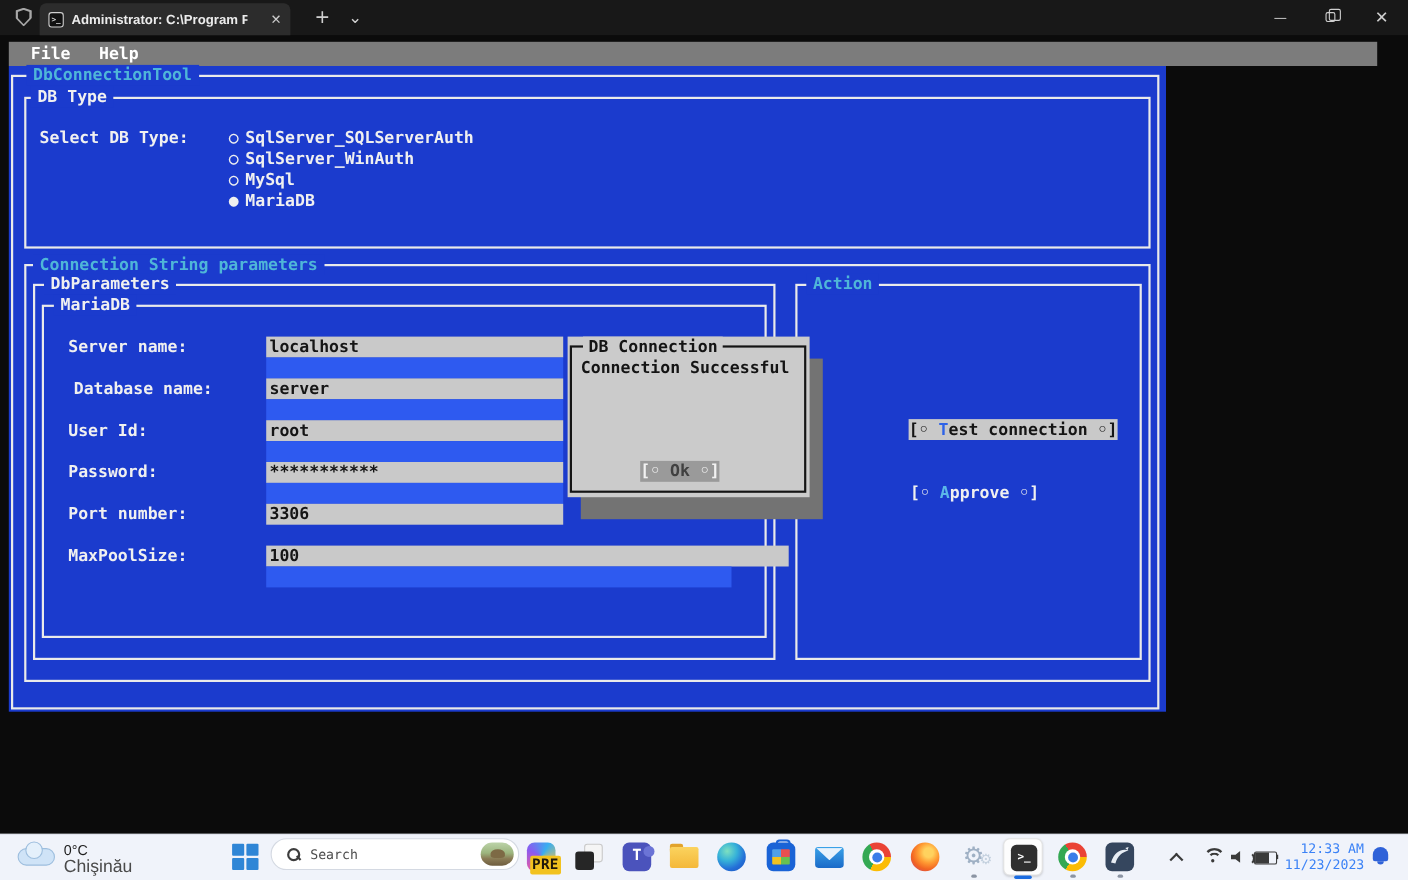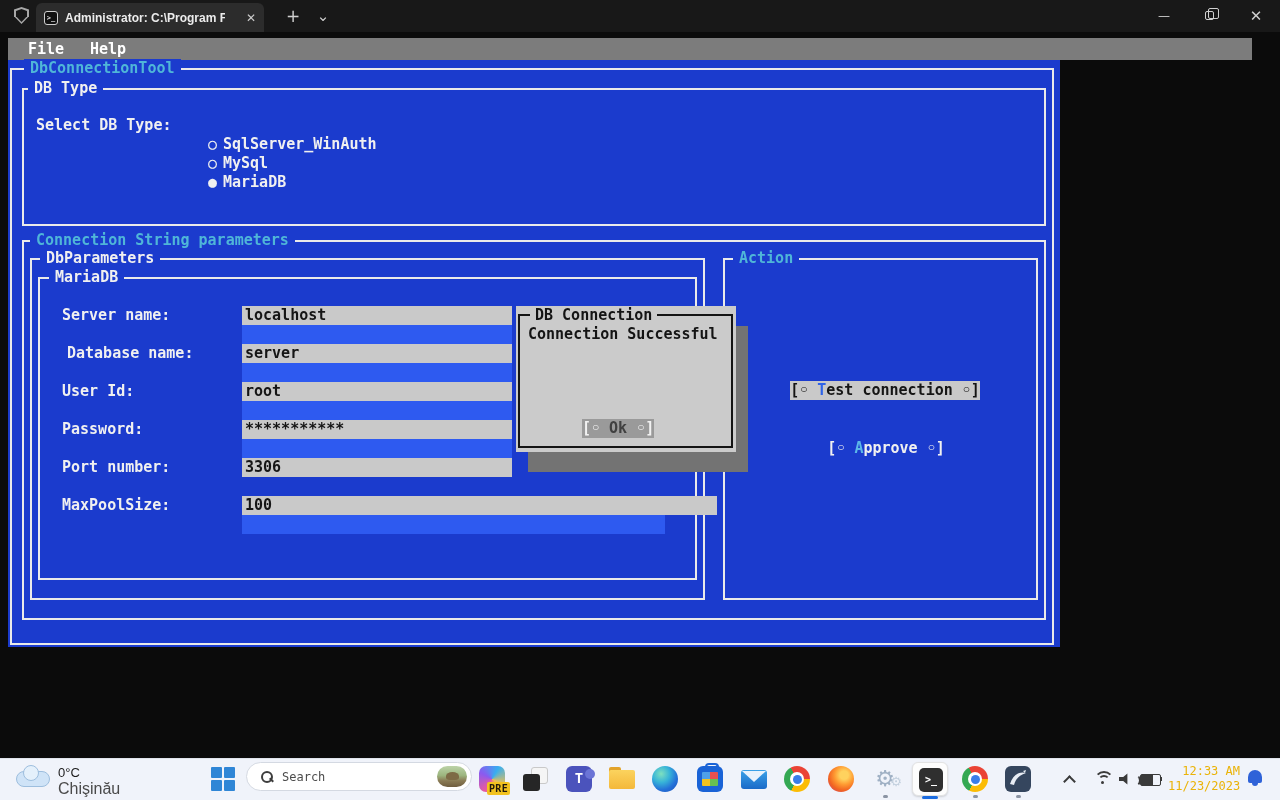--- a/index.html
+++ b/index.html
@@ -40,21 +40,21 @@
 
   .row { position:absolute; height:19px; line-height:19px; white-space:nowrap; }
   .radio-glyph { display:inline-block; width:15px; }
 
   .field { position:absolute; height:19px; line-height:19px; background:#c9c9c9; color:#151515;
            padding-left:3px; overflow:hidden; }
   .underrow { position:absolute; height:19px; background:#2e5af0; }
 
   .btn { position:absolute; height:19px; line-height:19px; text-align:center; white-space:nowrap; }
   .btn .lbl { display:inline-block; }
-  .btn-test { background:#c9c9c9; color:#151515; }
+  .btn-test { background:#c9c9c9; color:#151515;margin-left:36px; }
   .btn-test .lbl::first-letter { color:#2e63e8; }
   .btn-approve { color:#f0f0f0; }
   .btn-approve .lbl::first-letter { color:#5cb8e8; }
 
   
   .dialog { position:absolute; left:508px; top:246px; width:220px; height:146px; background:#cbcbcb;
             box-shadow:12px 20px 0 0 #737373; z-index:5; color:#141414; }
   .dialog-inner { position:absolute; left:2px; top:8px; right:3px; bottom:4px; border:2px solid #141414; }
   .dialog-title { position:absolute; left:10px; top:-10px; background:#cbcbcb; padding:0 5px;
                   line-height:18px; white-space:nowrap; }
@@ -87,21 +87,21 @@
   .search-thumb { position:absolute; right:4px; top:3px; width:30px; height:21px; border-radius:11px;
                   background:linear-gradient(180deg,#bcd3a8 0%,#9cb57e 45%,#8a7b55 70%,#6f5d3f 100%); overflow:hidden;}
   .search-thumb::before { content:""; position:absolute; left:9px; top:6px; width:13px; height:8px;
                   background:#7d6a45; border-radius:50% 50% 30% 30%; }
 
   .ticon { position:absolute; top:766px; width:26px; height:26px; }
   .dot { position:absolute; top:795px; width:5px; height:3px; border-radius:2px; background:#8b94a3; }
 
   .copilot { border-radius:7px; background:conic-gradient(from 210deg,#e85aa0,#8a5af0,#38aef0,#f0c050,#e85aa0); }
   .pre-badge { position:absolute; right:-5px; bottom:-3px; background:#f2c21f; color:#20180a;
-               font-size:10px; font-weight:700; padding:1px 2px; border-radius:2px; letter-spacing:.3px; }
+               font-size:13px; font-weight:700; padding:1px 2px; border-radius:2px; letter-spacing:.3px; }
   .taskview::before { content:""; position:absolute; right:0; top:1px; width:15px; height:15px;
                background:#f5f5f5; border:1px solid #c9c9c9; border-radius:3px; }
   .taskview::after { content:""; position:absolute; left:1px; bottom:1px; width:17px; height:17px;
                background:#262626; border-radius:3px; }
   .teams { border-radius:6px; background:#4b53bc; color:#fff; font-weight:700; font-size:14px;
            text-align:center; line-height:25px; }
   .teams::after { content:""; position:absolute; right:-3px; top:3px; width:10px; height:10px;
            background:#6b74d6; border-radius:50%; }
   .folder { top:770px; }
   .folder::before { content:""; position:absolute; left:0; top:-3px; width:12px; height:7px;
@@ -145,21 +145,21 @@
   .spk { left:1117px; width:20px; }
   .spk::before { content:""; position:absolute; left:2px; top:15px; width:12px; height:12px; background:#3a3a3a;
           clip-path:polygon(0 33%,35% 33%,70% 5%,70% 95%,35% 67%,0 67%); }
   .spk::after { content:""; position:absolute; left:11px; top:16px; width:9px; height:9px;
           border:2px solid #3a3a3a; border-color:transparent #3a3a3a transparent transparent; border-radius:50%; }
   .batt { left:1140px; width:24px; }
   .batt::before { content:""; position:absolute; left:0; top:16px; width:19px; height:10px;
           border:1.5px solid #3a3a3a; border-radius:2px; background:linear-gradient(90deg,#3a3a3a 0 65%,transparent 65%); }
   .batt::after { content:""; position:absolute; left:20px; top:19px; width:2px; height:4px; background:#3a3a3a; }
   .clock { position:absolute; left:1168px; top:764px; width:72px; text-align:right; font-size:12px;
-           color:#eab308; line-height:15px; }
+           color:#3b82f6; line-height:15px; }
   .bell { position:absolute; left:1248px; top:770px; width:14px; height:13px; background:#2f62d8;
           border-radius:7px 7px 2px 2px; }
   .bell::after { content:""; position:absolute; left:4px; bottom:-3px; width:6px; height:3px;
           background:#2f62d8; border-radius:0 0 3px 3px; }
 </style>
 </head>
 <body>
 
 <div class="screen">
 
@@ -189,20 +189,23 @@
   <div class="tui">
 
     <div class="frame" style="left:2px;top:8px;width:1044px;height:577px;">
       <span class="frame-title cyan" style="left:12px;">DbConnectionTool</span>
     </div>
 
     <div class="frame" style="left:14px;top:28px;width:1024px;height:138px;">
       <span class="frame-title white" style="left:4px;">DB Type</span>
     </div>
     <div class="row" style="left:28px;top:56px;">Select DB Type:</div>
+    <div class="row" style="left:200px;top:56px;">
+      <span class="radio-glyph">○</span><span>SqlServer_SQLServerAuth</span>
+    </div>
     <div class="row" style="left:200px;top:75px;">
       <span class="radio-glyph">○</span><span>SqlServer_WinAuth</span>
     </div>
     <div class="row" style="left:200px;top:94px;">
       <span class="radio-glyph">○</span><span>MySql</span>
     </div>
     <div class="row" style="left:200px;top:113px;">
       <span class="radio-glyph">●</span><span>MariaDB</span>
     </div>
 

